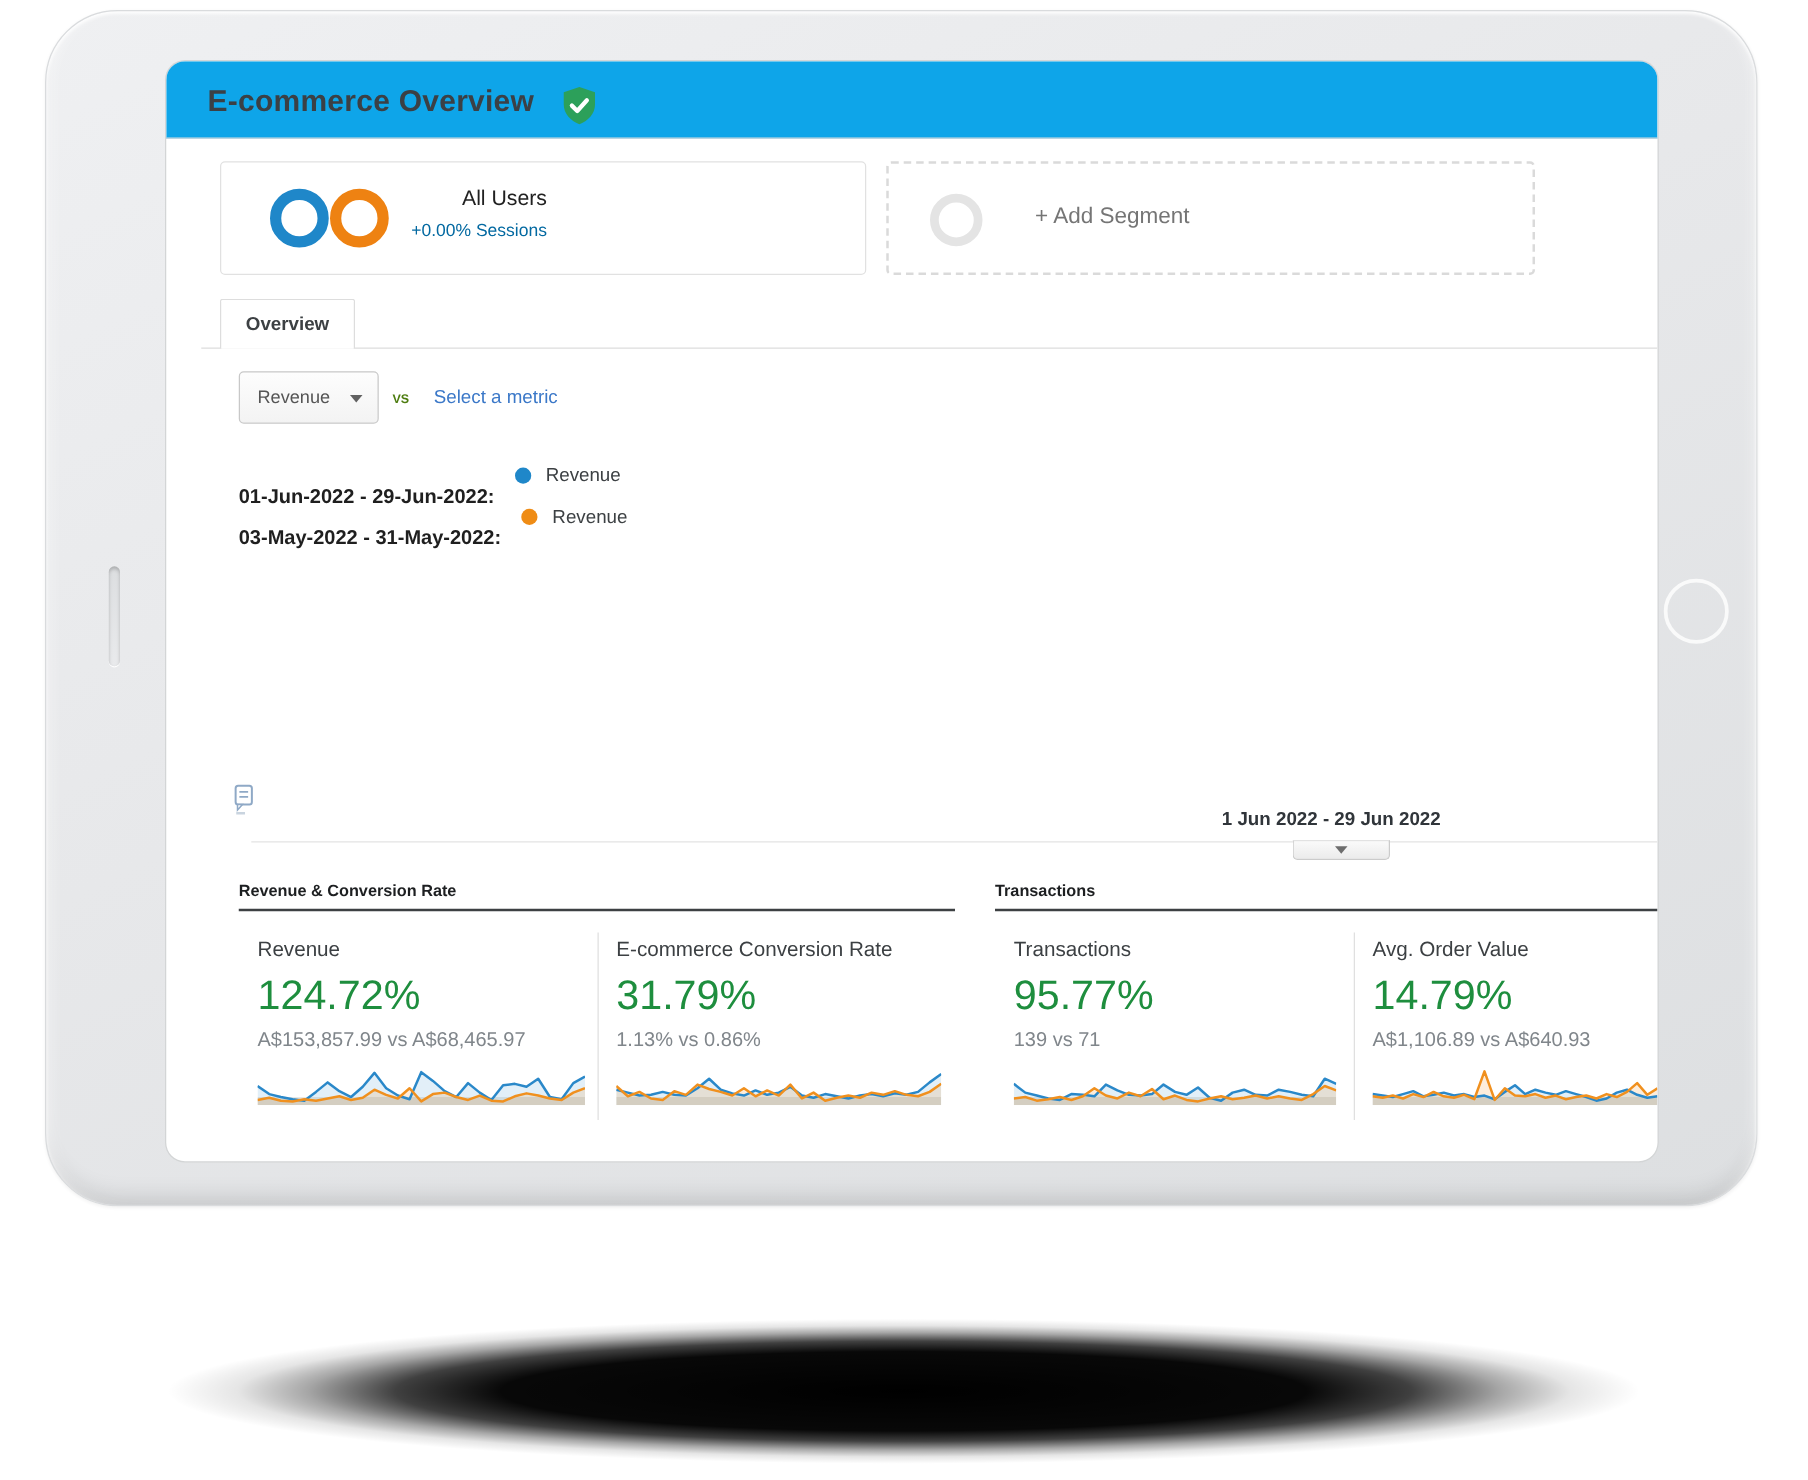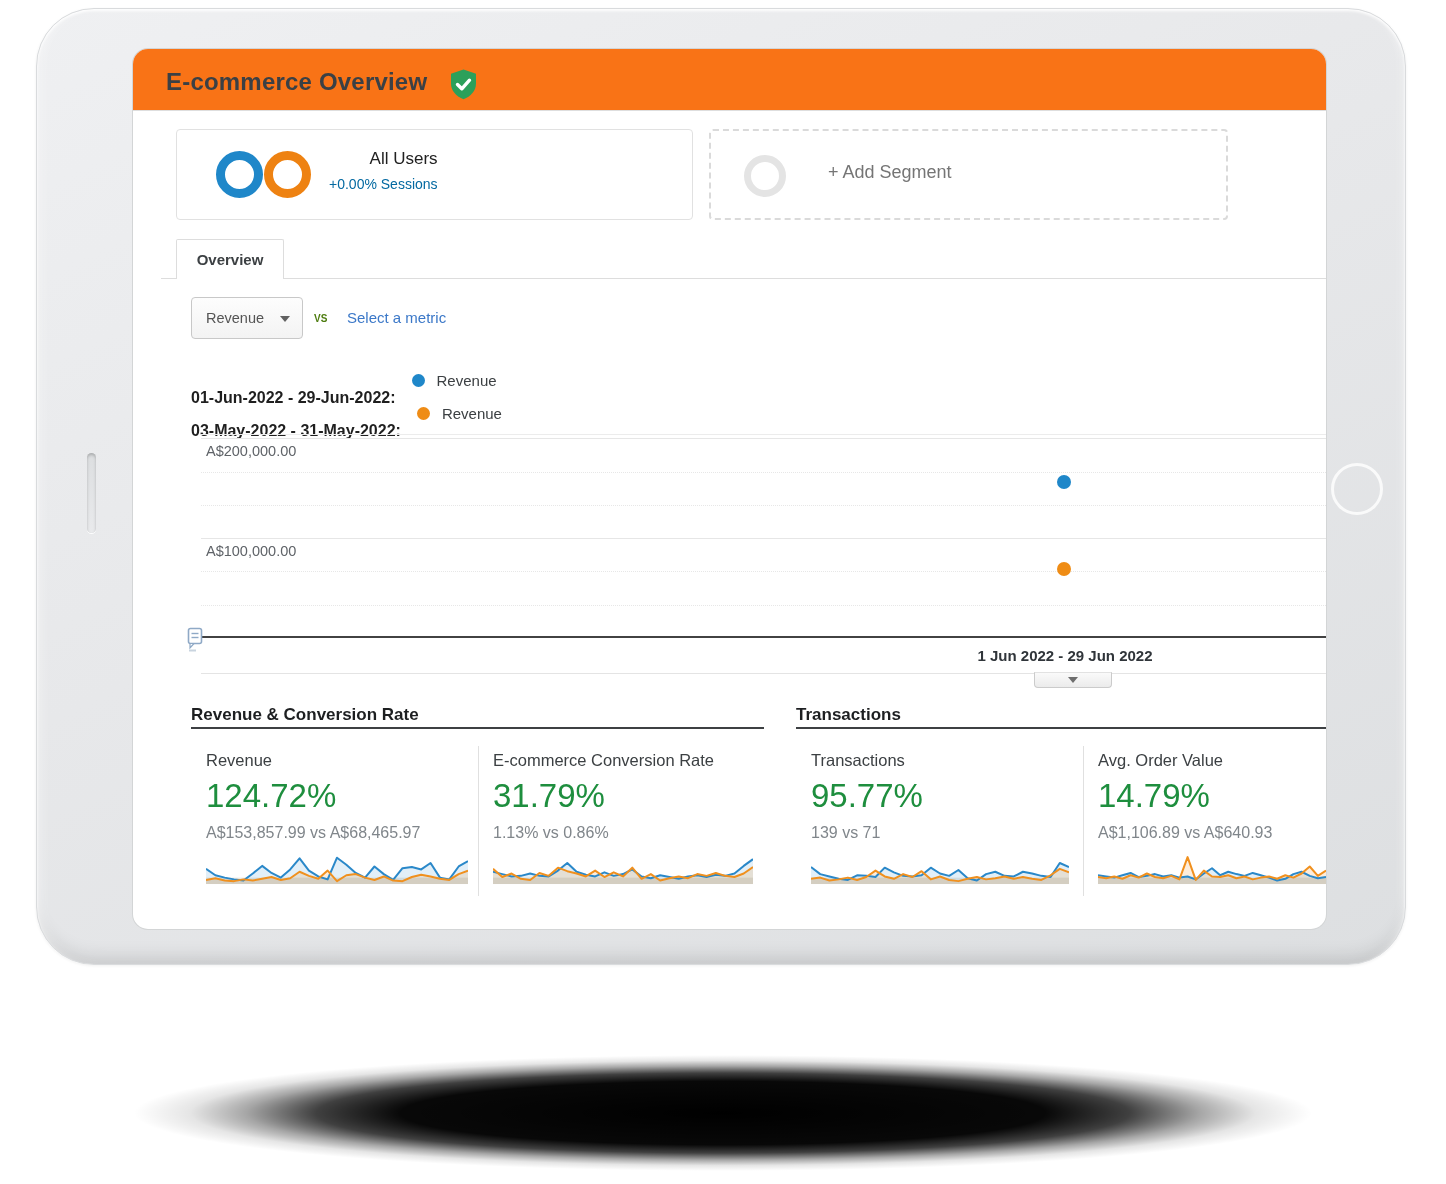--- a/index.html
+++ b/index.html
@@ -25,21 +25,21 @@
     box-shadow: inset 0 2px 3px rgba(0,0,0,.22), 0 1px 0 rgba(255,255,255,.9); }
   .homebtn { position:absolute; left:1294px; top:454px; width:52px; height:52px;
     border-radius:50%; border:3px solid rgba(255,255,255,.8); }
 
   
   .screen { position:absolute; left:96px; top:40px; width:1193px; height:880px;
     background:#ffffff; border-radius:15px; overflow:hidden;
     box-shadow: 0 0 0 1px #d3d5d6; }
 
   .app-header { position:absolute; left:0; top:0; width:1193px; height:62px;
-    background:#f97316; border-bottom:1px solid #dedede; }
+    background:#0ea5e9; border-bottom:1px solid #dedede; }
   .app-title { position:absolute; left:33px; top:19px; font-size:24px; font-weight:bold;
     color:#3b4045; letter-spacing:.2px; }
   .shield { position:absolute; left:317px; top:20px; }
 
   .seg-card { position:absolute; top:80px; height:91px; background:#fff; border-radius:4px; }
   .seg-card.all-users { left:43px; width:517px; border:1px solid #e1e1e1; }
   .seg-card.add-seg  { left:576px; width:519px; border:2px dashed #dadada; }
   .ring { position:absolute; border-radius:50%; }
   .ring-blue   { left:39px; top:21px; width:47px; height:47px; border:9px solid #1f87c9; }
   .ring-orange { left:87px; top:21px; width:47px; height:47px; border:9px solid #ee8212; }
@@ -84,21 +84,21 @@
   .xaxis-label { position:absolute; left:932px; top:598px; transform:translateX(-50%);
     font-size:15px; font-weight:bold; color:#30353a; white-space:nowrap; }
   .axis-subline { position:absolute; left:68px; top:624px; width:1125px; height:1px; background:#e4e4e4; }
   .handle { position:absolute; left:901px; top:623px; width:78px; height:16px;
     background:linear-gradient(#fafafa,#ebebeb); border:1px solid #cbcbcb; border-top-color:#e2e2e2;
     border-radius:0 0 4px 4px; display:flex; align-items:center; justify-content:center; cursor:pointer; }
   .handle-caret { width:0; height:0; border-left:5px solid transparent;
     border-right:5px solid transparent; border-top:6px solid #6d6d6d; }
 
   
-  .section-title { position:absolute; top:656px; font-size:17px; font-weight:bold; color:#1d1f21; }
+  .section-title { position:absolute; top:656px; font-size:13px; font-weight:bold; color:#1d1f21; }
   .section-rule  { position:absolute; top:678px; height:2px; background:#3d4043; }
   .card { position:absolute; top:702px; }
   .card-label { font-size:16.5px; color:#3c4043; cursor:pointer; }
   .card-value { font-size:33px; color:#1e8e3e; margin-top:7px; }
   .card-sub   { font-size:16px; color:#80868b; margin-top:9px; white-space:nowrap; }
   .spark { margin-top:9px; height:34px; }
   .spark svg { display:block; }
   .vdivider { position:absolute; top:697px; width:1px; height:150px; background:#e0e0e0; }
 </style>
 </head>
@@ -151,32 +151,20 @@
           <span class="legend-dot" style="background: rgb(31, 135, 201);"></span>
           <span class="legend-series">Revenue</span>
         </div>
         <div class="legend-row">
           <span class="legend-date">03-May-2022 - 31-May-2022:</span>
           <span class="legend-dot" style="background: rgb(239, 140, 21);"></span>
           <span class="legend-series">Revenue</span>
         </div>
       </div>
 
-      <div class="plot" id="plot">
-        <div class="grid major" style="top:3px"></div>
-        <div class="grid minor" style="top:36.7px"></div>
-        <div class="grid minor" style="top:70px"></div>
-        <div class="grid major" style="top:103px"></div>
-        <div class="grid minor" style="top:136.3px"></div>
-        <div class="grid minor" style="top:169.7px"></div>
-        <div class="ytick" style="top:8px">A$200,000.00</div>
-        <div class="ytick" style="top:108px">A$100,000.00</div>
-      <div class="chart-dot" style="background: rgb(31, 135, 201); left: 856px; top: 40.0649px;"></div>
-          <div class="chart-dot" style="background: rgb(239, 140, 21); left: 856px; top: 127.165px;"></div>
-        </div>
 
       <svg class="anno" width="20" height="26" viewBox="0 0 20 26">
         <rect x="3.5" y="1.5" width="13" height="15" rx="2" fill="#ffffff" stroke="#8fa9c6" stroke-width="1.6"></rect>
         <line x1="6.5" y1="6.5" x2="13.5" y2="6.5" stroke="#8fa9c6" stroke-width="1.4"></line>
         <line x1="6.5" y1="10.5" x2="13.5" y2="10.5" stroke="#8fa9c6" stroke-width="1.4"></line>
         <path d="M5,16.5 L9,16.5 L5,21 Z" fill="#ffffff" stroke="#8fa9c6" stroke-width="1.2"></path>
         <line x1="4" y1="23.5" x2="11" y2="23.5" stroke="#c9d4df" stroke-width="2"></line>
       </svg>
       <div class="xaxis-label">1 Jun 2022 - 29 Jun 2022</div>
       <div class="axis-subline"></div>

